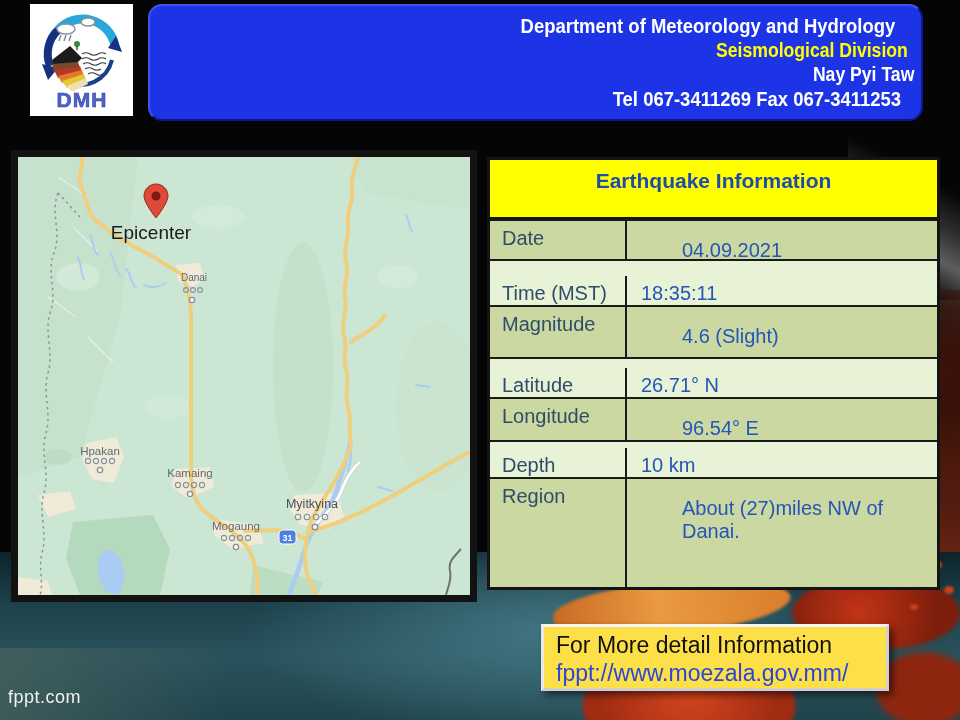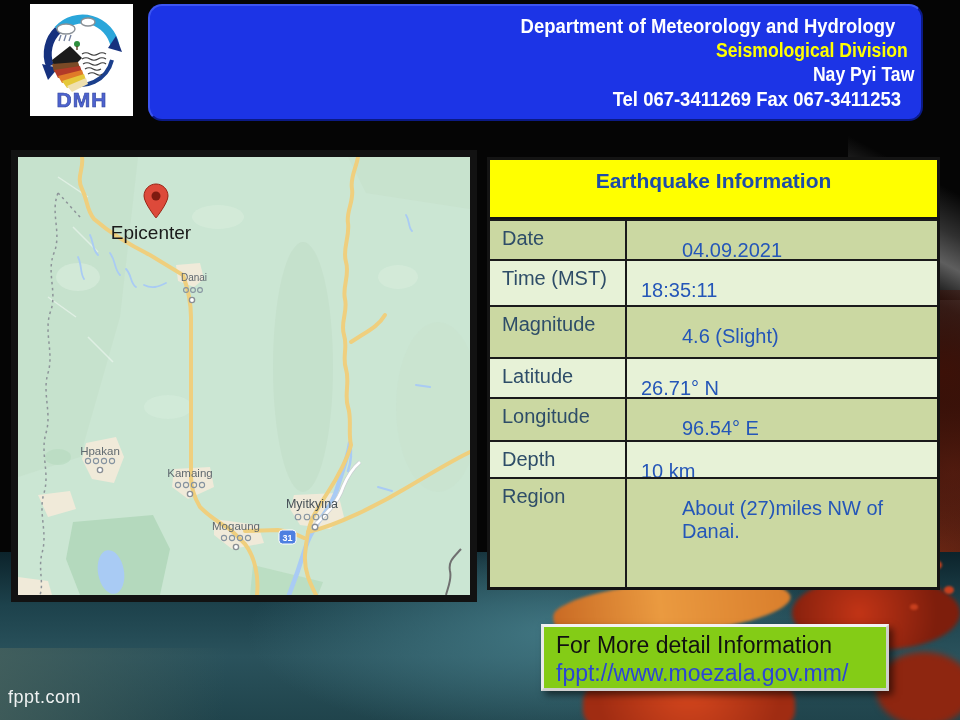--- a/index.html
+++ b/index.html
@@ -94,31 +94,31 @@
   .eq-head{
     height:59px;background:var(--table_header_bg,#ffff00);
     border-bottom:2px solid #141414;
     text-align:center;padding-top:9px;
     font-weight:bold;font-size:21px;color:var(--table_header_text,#1e4ca8);
     flex:0 0 auto;
   }
   .eq-row{display:flex;flex:0 0 auto;border-top:2px solid #1a1a1a;}
   .eq-row:first-of-type{border-top:none;}
   .eq-row.dark{background:var(--row_dark,#cbd8a2);gap:41px;}
-  .eq-row.light{background:var(--row_light,#e7f2d7);}
+  .eq-row.light{background:var(--row_light,#e7f2d7);align-items:flex-end;}
   .eq-row .lbl{
     width:137px;flex:0 0 auto;border-right:2px solid #1a1a1a;
     padding:6px 4px 0 12px;color:var(--label_text,#2e4d68);
   }
   .eq-row .val{flex:1;padding:18px 6px 0 14px;color:var(--value_text,#2456b8);}
 
   
   .info-box{
     left:541px;top:624px;width:348px;height:67px;
-    background:#84cc16;
+    background:#fde047;
     border:3px solid #cfcfcf;border-top-color:#f2f2f2;border-left-color:#e9e9e9;
     box-shadow:4px 4px 7px rgba(0,0,0,.55);
     padding:4px 10px 0 12px;line-height:1.22;white-space:nowrap;
   }
   .info-box .line1{font-size:23px;color:#111;}
   .info-box .line2{font-size:23px;color:var(--link_blue,#2b46d4);}
 
   .watermark{
     left:8px;top:687px;font-size:18px;color:#ffffff;opacity:.92;letter-spacing:.5px;
   }

